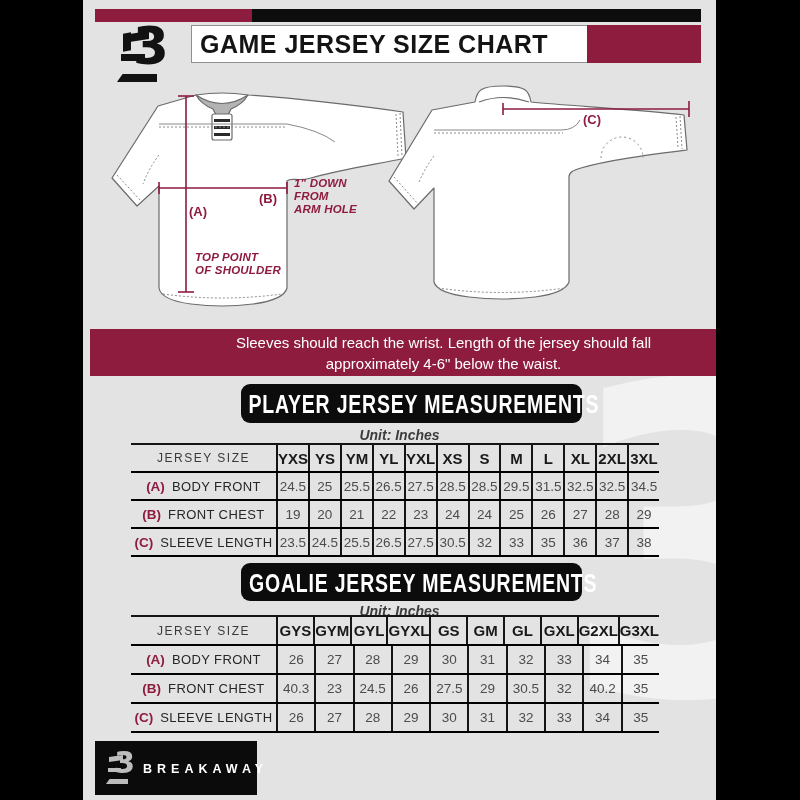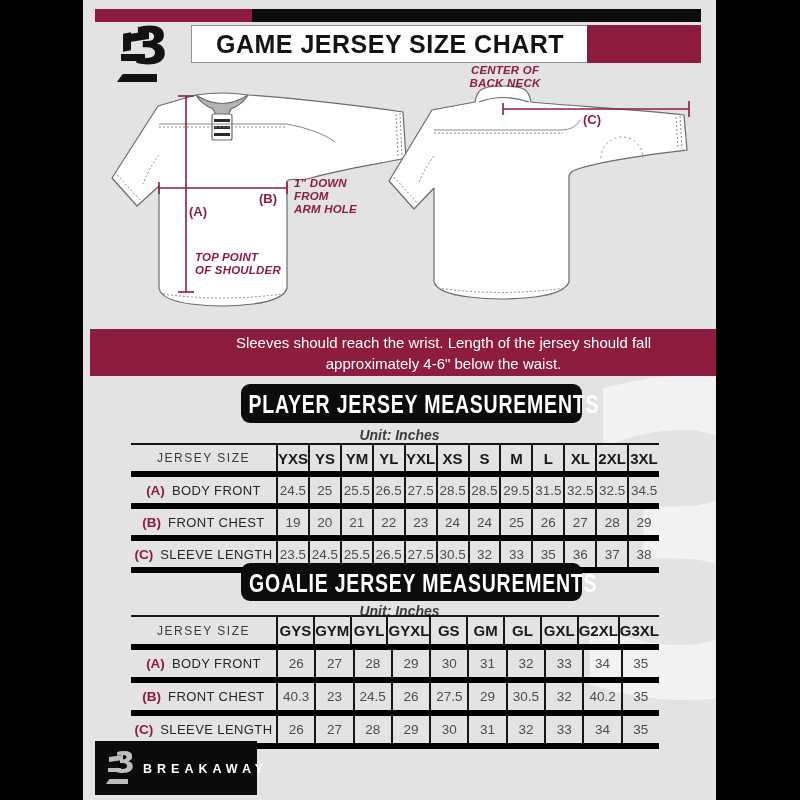--- a/index.html
+++ b/index.html
@@ -8,21 +8,21 @@
   .content{position:absolute;left:83px;top:0;width:633px;height:800px;background:#e3e3e3;overflow:hidden;}
   
   .watermark{position:absolute;left:478px;top:330px;font:700 430px/1 "DejaVu Sans",sans-serif;
              color:rgba(255,255,255,0.55);z-index:0;user-select:none;}
   .layer{position:absolute;inset:0;z-index:1;}
   
   .topbar{position:absolute;left:12px;top:9px;width:606px;height:13px;background:#0d0d0d;}
   .topbar-maroon{position:absolute;left:0;top:0;width:157px;height:13px;background:#8e1c3f;}
   .titleband{position:absolute;left:108px;top:25px;width:396px;height:36px;background:#fff;
              border:1px solid #909090;display:flex;align-items:center;}
-  .title{font-size:25px;font-weight:700;color:#141414;letter-spacing:0.5px;padding-left:24px;white-space:nowrap;}
+  .title{font-size:25px;font-weight:700;color:#141414;letter-spacing:0.5px;padding-left:8px;white-space:nowrap;}
   .titleblock{position:absolute;left:504px;top:25px;width:114px;height:38px;background:#8e1c3f;}
   
   .logo{position:absolute;}
   .logo .three{position:absolute;right:0;top:-8px;font-family:"DejaVu Sans",sans-serif;font-weight:700;line-height:1;}
   .logo .bar{position:absolute;}
   
   .logo-header{left:38px;top:28px;width:48px;height:56px;}
   .logo-header .three{font-size:52px;color:#121212;}
   .logo-header .topbar-l{left:2px;top:5px;width:26px;height:8px;background:#121212;transform:skewY(-9deg);}
   .logo-header .hook{left:2px;top:5px;width:8px;height:18px;background:#121212;transform:skewY(-9deg);}
@@ -47,21 +47,21 @@
   .banner div{color:#fff;font-size:15px;line-height:21px;text-align:center;max-width:480px;}
   
   .sec-rect{position:absolute;left:158px;width:317px;height:39px;background:#0c0c0c;border-radius:9px;
             display:flex;align-items:center;justify-content:center;padding-left:24px;}
   .sec-rect span{display:inline-block;color:#fff;font-weight:700;font-size:25px;letter-spacing:1px;
                  transform:scale(0.78,1.06);white-space:nowrap;}
   .unit{position:absolute;left:0;width:633px;text-align:center;font-size:14px;font-weight:700;
         font-style:italic;color:#3c3c3c;}
   
   .t-table{position:absolute;left:48px;width:528px;border-top:2px solid #151515;}
-  .t-row{display:flex;border-bottom:6px solid #000000;align-items:stretch;}
+  .t-row{display:flex;border-bottom:2px solid #000000;align-items:stretch;}
   .t-cell{display:flex;align-items:center;justify-content:center;}
   .t-labelcell{width:145px;flex:0 0 145px;}
   .t-val{flex:1 1 0;border-left:2px solid #151515;}
   .t-sizeheader{font-size:12px;letter-spacing:1.5px;color:#3a3a3a;font-weight:400;}
   .t-sizename{font-weight:700;font-size:15px;color:#191919;}
   .t-num{font-size:13.5px;color:#4c4c4c;}
   .t-key{color:#8e1c3f;font-weight:700;font-size:13.5px;margin-right:7px;}
   .t-lab{color:#262626;font-size:13px;letter-spacing:0.4px;}
   .row-h{height:26px;}
   .row-g{height:27px;}
@@ -160,24 +160,20 @@
         <div>TOP POINT</div>
         <div>OF SHOULDER</div>
       </div>
       <span class="diag-label ltr" style="left:176px;top:131px;">(B)</span>
       <div class="diag-label cap" style="left:211px;top:117px;">
         <div>1" DOWN</div>
         <div>FROM</div>
         <div>ARM HOLE</div>
       </div>
       <span class="diag-label ltr" style="left:500px;top:52px;">(C)</span>
-      <div class="diag-label cap" style="left:370px;top:4px;width:104px;text-align:center;">
-        <div>CENTER OF</div>
-        <div>BACK NECK</div>
-      </div>
     </div>
 
     <div class="banner">
       <div>Sleeves should reach the wrist. Length of the jersey should fall approximately 4-6" below the waist.</div>
     </div>
 
     <div class="sec-rect" style="top:384px;">
       <span>PLAYER JERSEY MEASUREMENTS</span>
     </div>
     <div class="unit" style="top:427px;">Unit: Inches</div>

